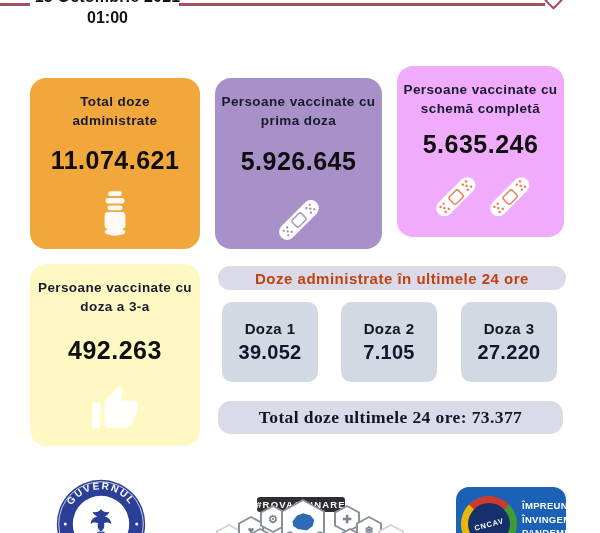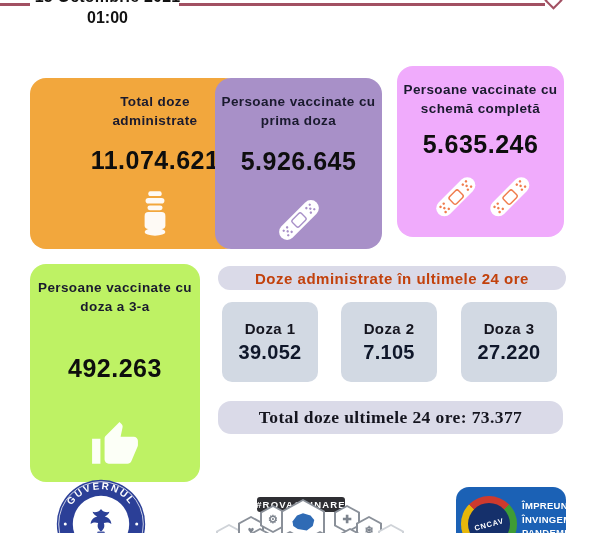--- a/index.html
+++ b/index.html
@@ -18,24 +18,24 @@
   #time-text{position:absolute;left:25px;top:9px;width:165px;text-align:center;
     font-size:16px;color:#121212;}
   
   .card{position:absolute;border-radius:16px;display:flex;flex-direction:column;
     align-items:center;}
   .card .title{margin-top:15px;font-size:13.5px;line-height:1.4;text-align:center;
     color:#1a1a2e;letter-spacing:.4px;padding:0 6px;}
   .card .value{flex:1;display:flex;align-items:center;font-size:25px;color:#0e0e0e;
     letter-spacing:.5px;}
   .card .icon{margin-bottom:12px;display:flex;align-items:flex-end;justify-content:center;}
-  #card-total{left:30px;top:78px;width:170px;height:171px;background:#F2A73D;padding-left:40px;}
+  #card-total{left:30px;top:78px;width:170px;height:171px;background:#F2A73D;}
   #card-first{left:215px;top:78px;width:167px;height:171px;background:#A890C8;gap:16px;}
   #card-complete{left:397px;top:66px;width:167px;height:171px;background:#f0abfc;}
-  #card-third{left:30px;top:264px;width:170px;height:218px;background:#bef264;}
+  #card-third{left:30px;top:264px;width:170px;height:182px;background:#fef9c3;}
   
   #h24-title{position:absolute;left:218px;top:266px;width:348px;height:24px;
     background:#DADAE8;border-radius:12px;display:flex;align-items:center;
     justify-content:center;font-size:15px;color:#c2410c;letter-spacing:.5px;text-align:right;}
   .dose-box{position:absolute;top:302px;width:96px;height:80px;background:#D2D9E3;
     border-radius:10px;display:flex;flex-direction:column;align-items:center;
     justify-content:center;gap:4px;}
   #dose-box-1{left:222px;} #dose-box-2{left:341px;} #dose-box-3{left:461px;}
   .dose-label{font-size:15px;color:#15151f;letter-spacing:.4px;}
   .dose-value{font-size:20px;color:#0f172a;letter-spacing:.3px;}

